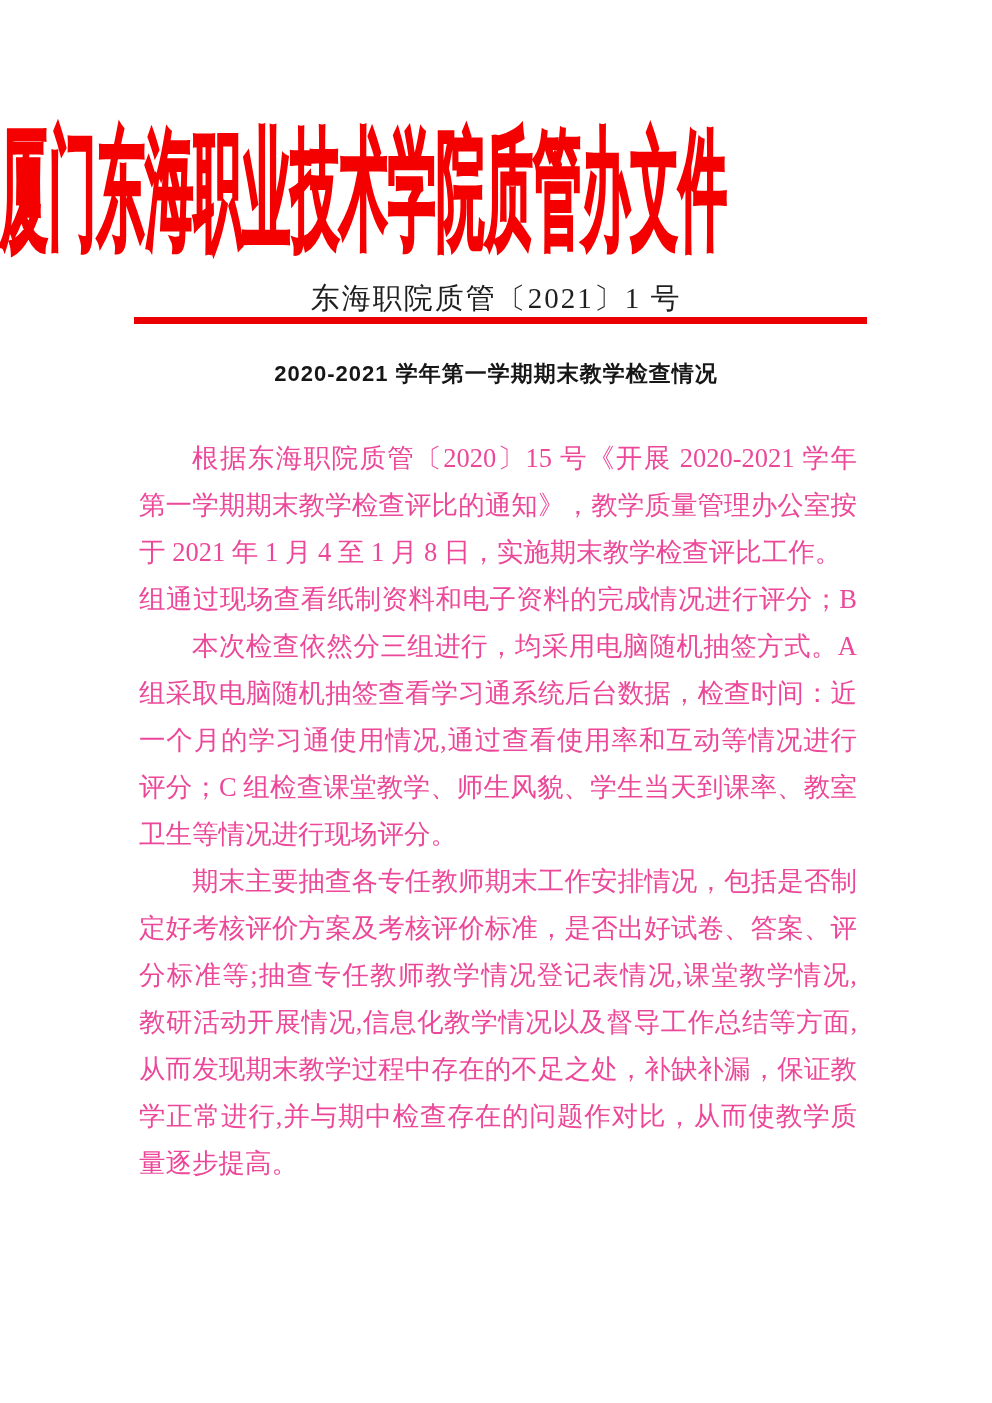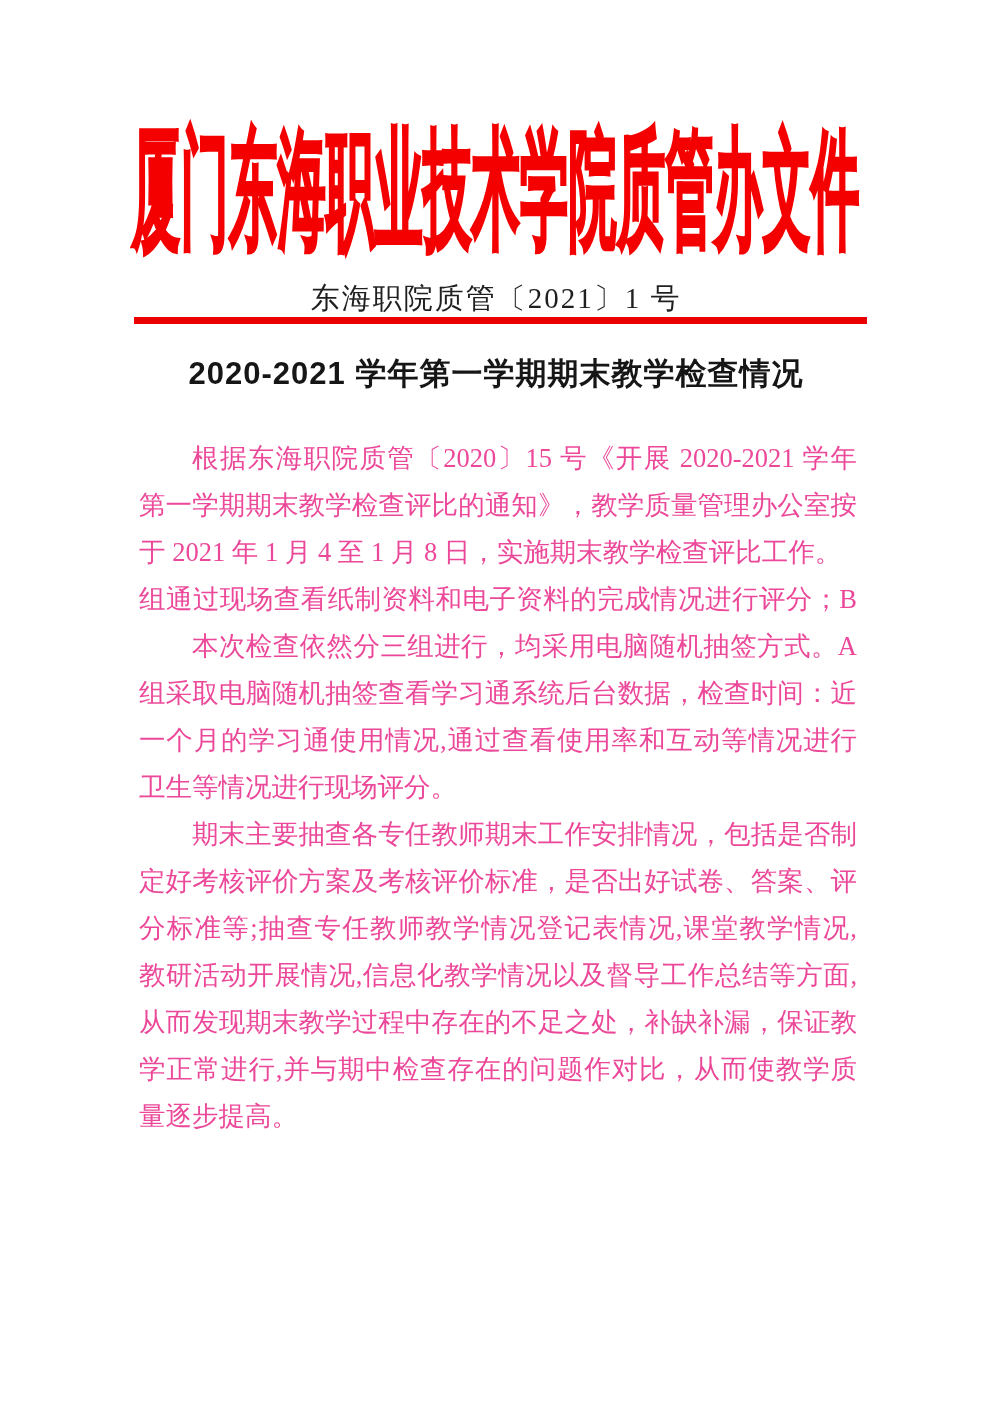--- a/index.html
+++ b/index.html
@@ -12,21 +12,21 @@
   .page {
     position: relative;
     width: 992px; height: 1403px;
     background: #ffffff;
     overflow: hidden;
   }
   
   .letterhead {
     position: absolute; top: 124px; left: 0;
     width: 992px; height: 134px;
-    display: flex; justify-content: center; align-items: center;
+    display: flex; justify-content: flex-start; align-items: center;
   }
   .letterhead .t {
     font-size: 48px; font-weight: bold; line-height: 1;
     white-space: nowrap; letter-spacing: 0.5px;
     transform: scaleY(2.7); transform-origin: 50% 50%;
     -webkit-text-stroke: 1.3px currentColor;
   }
   
   .doc-number {
     position: absolute; top: 283px; left: 0; width: 992px;
@@ -36,21 +36,21 @@
   
   .divider {
     position: absolute; top: 317px; left: 134px;
     width: 733px; height: 7px;
   }
   
   .doc-title {
     position: absolute; top: 355px; left: 0; width: 992px;
     text-align: center;
     font-family: "Liberation Sans", "DejaVu Sans", sans-serif;
-    font-size: 31px; line-height: 38px; font-weight: bold;
+    font-size: 22px; line-height: 38px; font-weight: bold;
     color: #161616; letter-spacing: 1px;
   }
   
   .body-text {
     position: absolute; top: 435px; left: 139px; width: 718px;
     font-size: 26.5px; line-height: 47px; color: #ec4899;
   }
   .para { margin: 0; }
   .line {
     height: 47px;
@@ -81,20 +81,21 @@
       <div class="para">
         <div class="line first">根据东海职院质管〔2020〕15 号《开展 2020-2021 学年</div>
         <div class="line">第一学期期末教学检查评比的通知》，教学质量管理办公室按</div>
         <div class="line last">于 2021 年 1 月 4 至 1 月 8 日，实施期末教学检查评比工作。</div>
       </div>
       <div class="para">
         <div class="line">组通过现场查看纸制资料和电子资料的完成情况进行评分；B</div>
         <div class="line first">本次检查依然分三组进行，均采用电脑随机抽签方式。A</div>
         <div class="line">组采取电脑随机抽签查看学习通系统后台数据，检查时间：近</div>
         <div class="line">一个月的学习通使用情况,通过查看使用率和互动等情况进行</div>
+        <div class="line">评分；C 组检查课堂教学、师生风貌、学生当天到课率、教室</div>
         <div class="line last">卫生等情况进行现场评分。</div>
       </div>
       <div class="para">
         <div class="line first">期末主要抽查各专任教师期末工作安排情况，包括是否制</div>
         <div class="line">定好考核评价方案及考核评价标准，是否出好试卷、答案、评</div>
         <div class="line">分标准等;抽查专任教师教学情况登记表情况,课堂教学情况,</div>
         <div class="line">教研活动开展情况,信息化教学情况以及督导工作总结等方面,</div>
         <div class="line">从而发现期末教学过程中存在的不足之处，补缺补漏，保证教</div>
         <div class="line">学正常进行,并与期中检查存在的问题作对比，从而使教学质</div>
         <div class="line last">量逐步提高。</div>

